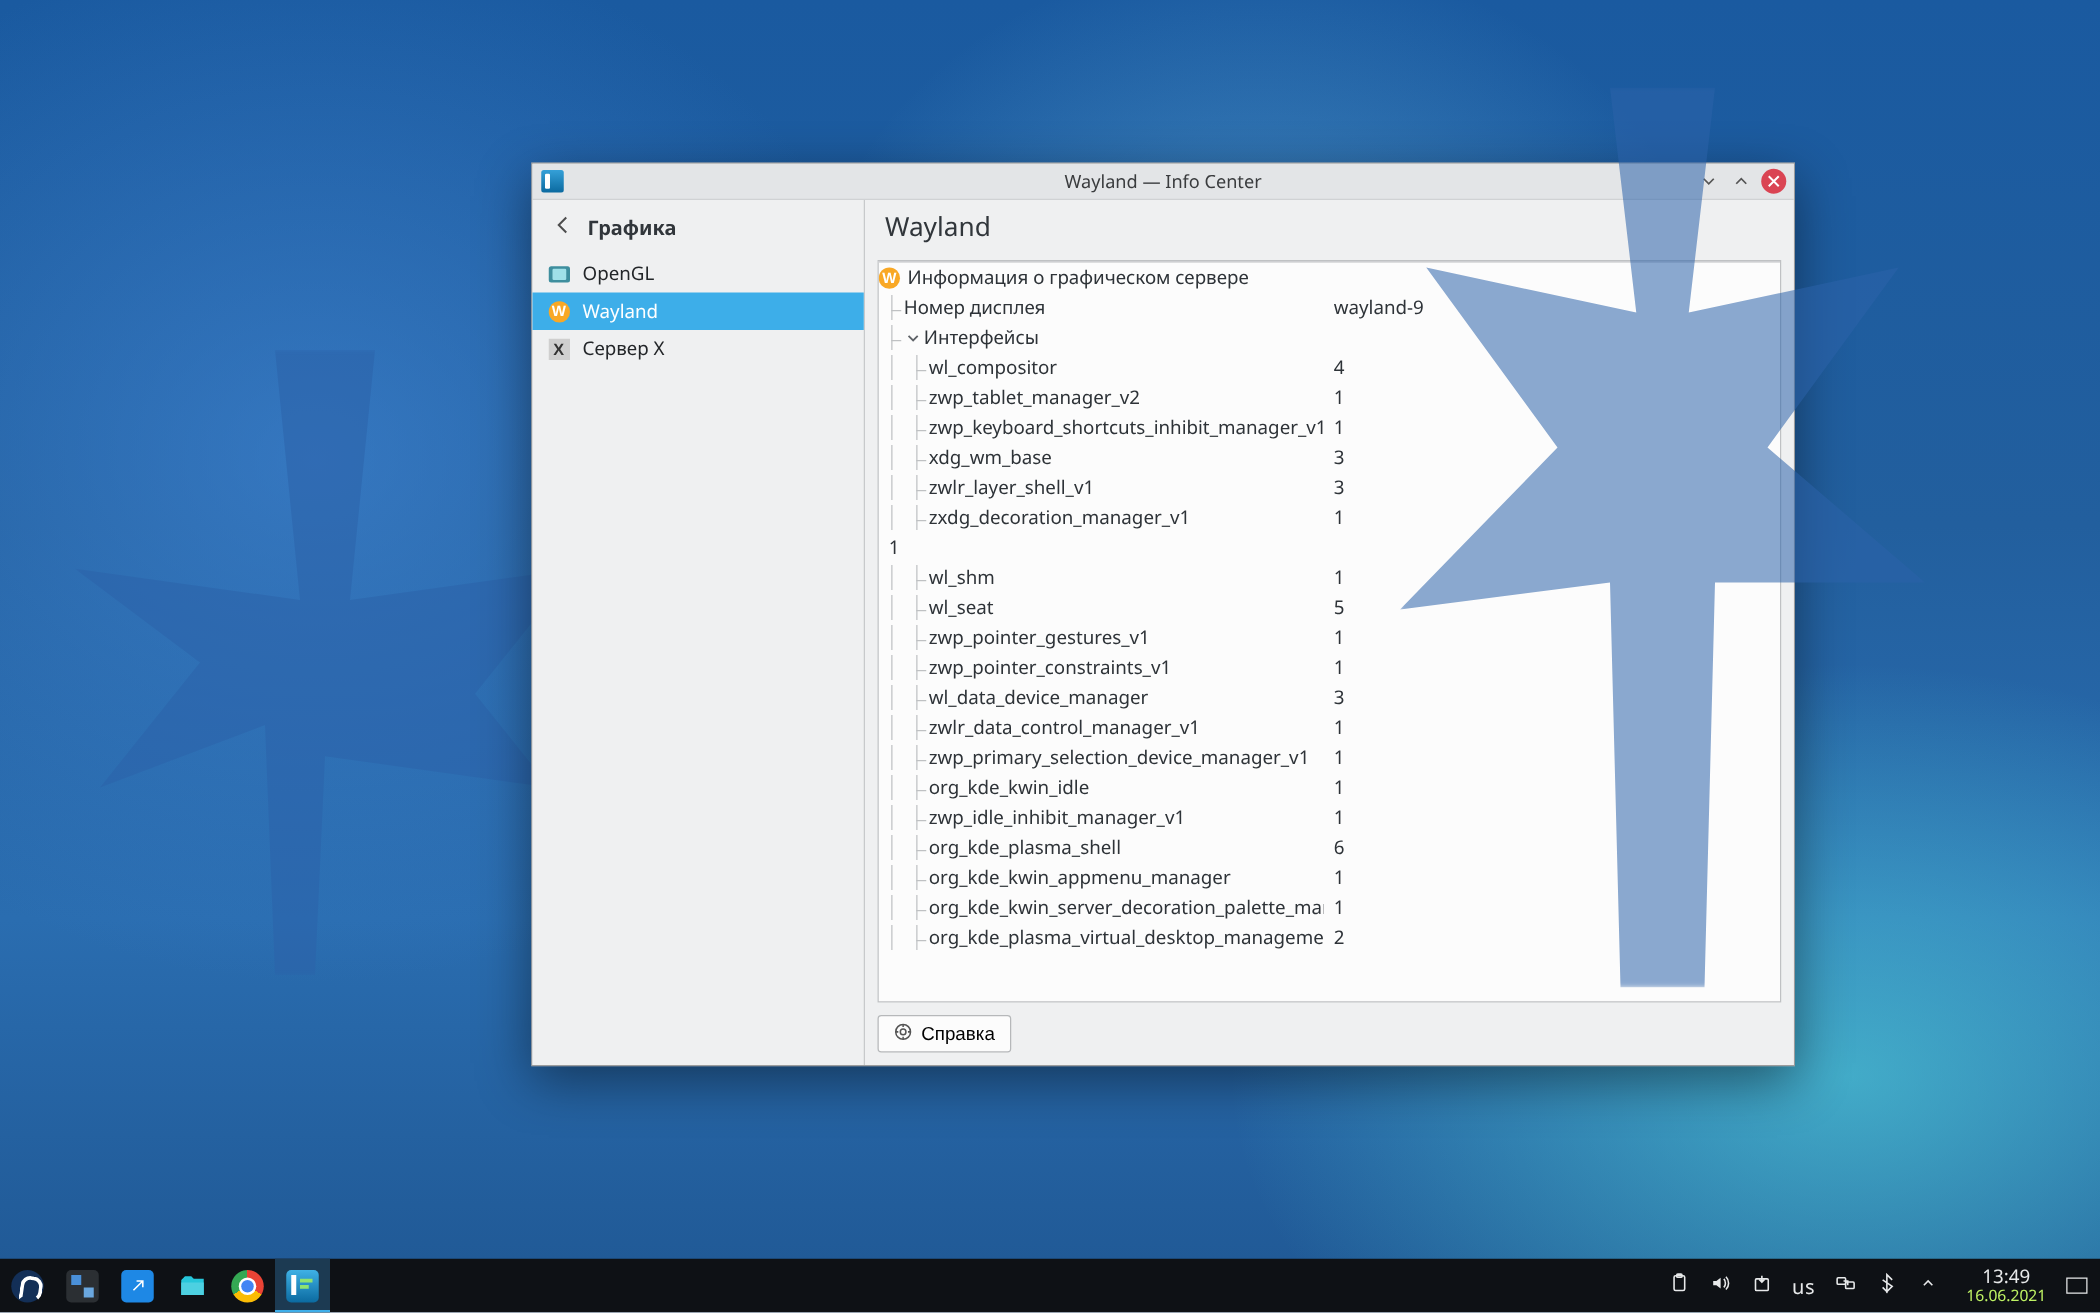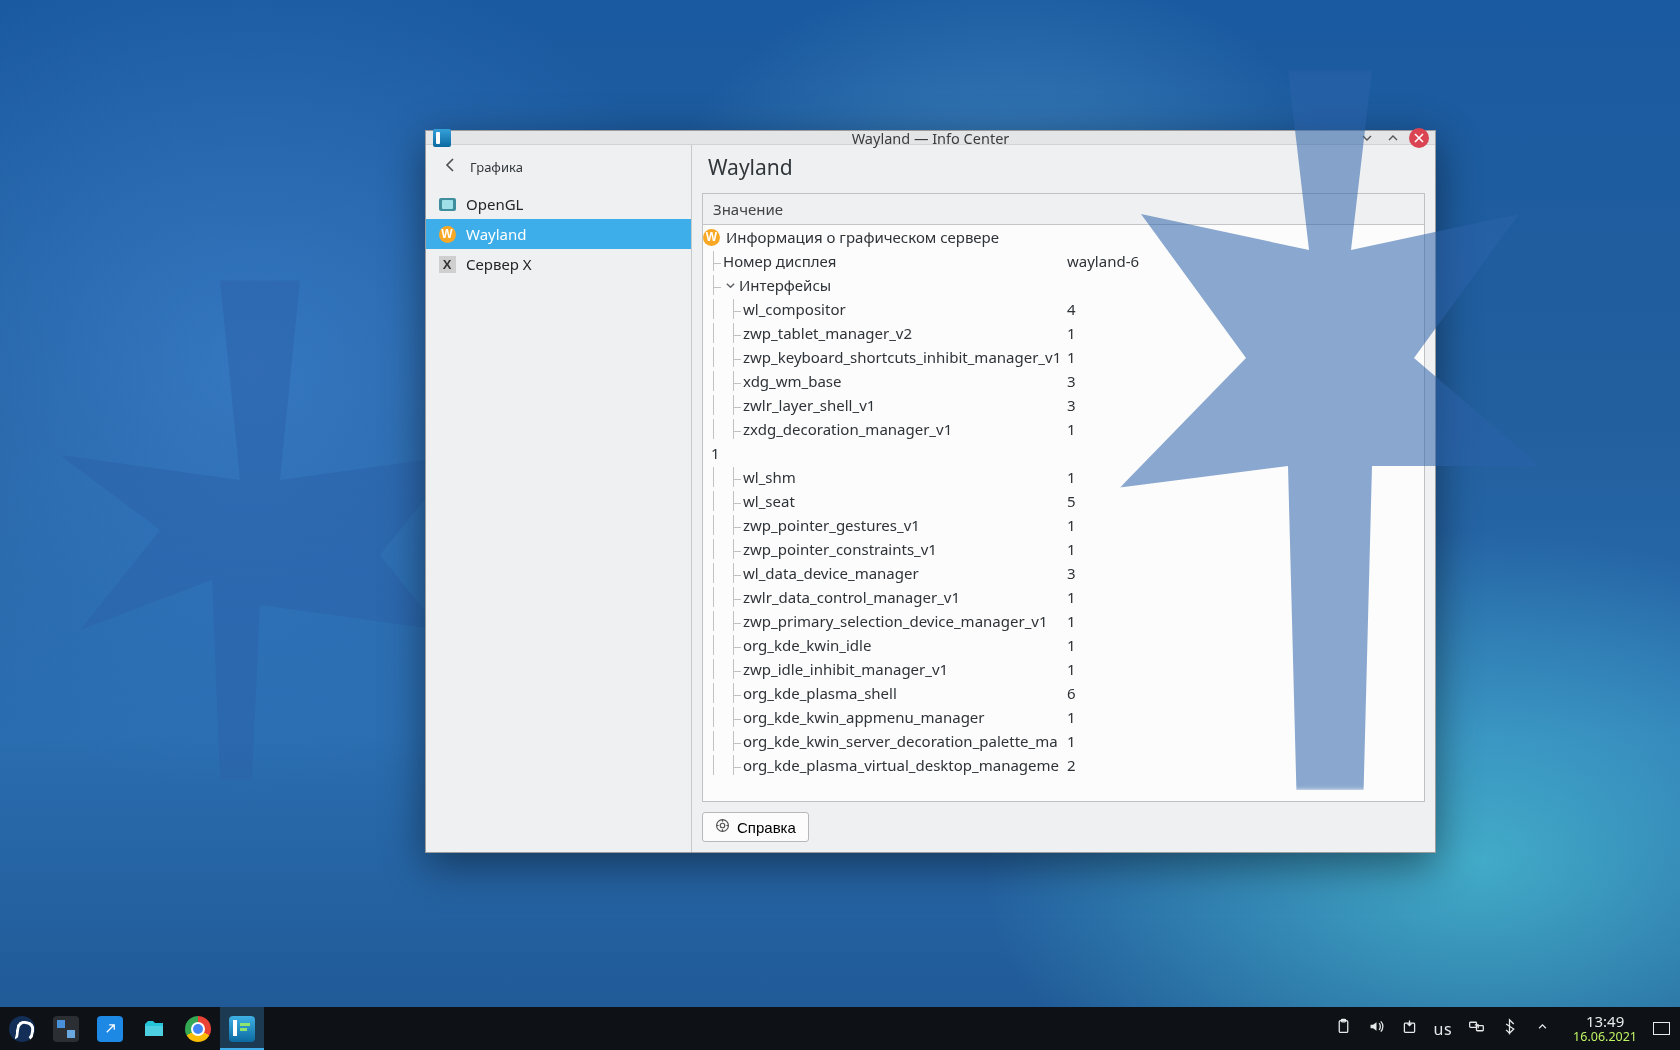--- a/index.html
+++ b/index.html
@@ -12,35 +12,35 @@
     radial-gradient(800px 700px at 15% 35%, rgba(70,140,220,.55) 0%, rgba(30,80,150,0) 60%),
     radial-gradient(600px 500px at 60% 25%, rgba(120,200,240,.4) 0%, rgba(30,80,150,0) 60%),
     linear-gradient(180deg,#1a5aa0 0%,#225f9e 40%,#2a6db0 70%,#1f5793 100%);
 }
 .desktop::before, .desktop::after { content:""; position:absolute; background:rgba(44,98,170,.55); }
 .desktop::before { left:60px; top:280px; width:400px; height:500px; clip-path:polygon(40% 0,60% 0,55% 40%,100% 35%,80% 55%,95% 70%,50% 65%,48% 100%,40% 100%,38% 60%,5% 70%,25% 50%,0 35%,45% 40%); filter:blur(2px); }
 .desktop::after  { right:140px; top:70px; width:420px; height:720px; clip-path:polygon(40% 0,60% 0,55% 25%,95% 20%,70% 40%,100% 55%,60% 55%,58% 100%,42% 100%,40% 55%,0 58%,30% 40%,5% 20%,45% 25%); filter:blur(2px); }
 
 
 .window { position:absolute; left:425px; top:130px; width:1011px; height:723px; background:#eff0f1; border:1px solid rgba(0,0,0,.35); box-shadow:0 12px 40px rgba(0,0,0,.45); display:flex; flex-direction:column; }
-.titlebar { height:14px; background:#e3e5e7; display:flex; align-items:center; position:relative; border-bottom:1px solid #d0d2d4; }
+.titlebar { height:29px; background:#e3e5e7; display:flex; align-items:center; position:relative; border-bottom:1px solid #d0d2d4; }
 .titlebar .app-icon { width:18px; height:18px; margin-left:7px; background:linear-gradient(#35a0d8,#0b6aa0); border-radius:2px; position:relative; }
 .titlebar .app-icon::after{content:"";position:absolute;left:3px;top:3px;width:4px;height:12px;background:#fff;border-radius:1px;}
 .titlebar .title { position:absolute; left:0; right:0; text-align:center; font-size:14.5px; color:#3a3c3e; pointer-events:none; }
 .winbtns { margin-left:auto; display:flex; gap:6px; padding-right:6px; }
 .winbtn { width:20px; height:20px; display:flex; align-items:center; justify-content:center; border-radius:10px; }
 .winbtn svg { width:12px; height:12px; }
 .winbtn.close { background:#da4453; }
 .winbtn.close svg { stroke:#fff; }
 
 .body { flex:1; display:flex; min-height:0; }
 
 
 .sidebar { width:266px; border-right:1px solid #c7c9cb; display:flex; flex-direction:column; background:#eff0f1; }
-.crumb { height:44px; display:flex; align-items:center; gap:12px; padding:0 10px 0 16px; font-size:13px; color:#31363b; }
+.crumb { height:44px; display:flex; align-items:center; gap:12px; padding:0 10px 0 16px; font-size:16px; color:#31363b;font-weight:bold; }
 .crumb svg{width:16px;height:16px;stroke:#4d4d4d;}
 .sb-list { padding-top:0; }
 .sb-item { height:30px; display:flex; align-items:center; gap:10px; padding:0 12px; font-size:15px; cursor:pointer; }
 .sb-item.active { background:#3daee9; color:#fff; }
 .sb-ico { width:18px; height:18px; display:flex; align-items:center; justify-content:center; }
 .ico-opengl{width:17px;height:13px;background:#3e8e9e;border-radius:2px;position:relative;}
 .ico-opengl::after{content:"";position:absolute;inset:2px 3px;background:#9fe0e8;border-radius:1px;}
 .ico-wayland{width:17px;height:17px;border-radius:9px;background:#f9a825;color:#fff;font:700 12px/17px sans-serif;text-align:center;}
 .ico-x{width:17px;height:17px;background:#cfcfcf;color:#333;font:700 13px/17px sans-serif;text-align:center;}
 
@@ -145,36 +145,35 @@
               <span>Сервер X</span>
             </div>
           </div>
       </div>
 
       <div class="main">
         <div class="main-head">Wayland</div>
 
         <div class="tablewrap">
           <div class="thead">
-            <div class="th value">Значение</div>
           </div>
           <div class="tbody" id="tbody">
               <div class="row">
                 <div class="c1">
                   <span class="ico-wayland" style="margin-right: 6px;">W</span>
                   <span>Информация о графическом сервере</span>
                 </div>
                 <div class="c2"></div>
               </div>
               <div class="row">
                 <div class="c1">
                   <span class="guide tee"></span>
                   <span>Номер дисплея</span>
                 </div>
-                <div class="c2">wayland-6</div>
+                <div class="c2">wayland-9</div>
               </div>
               <div class="row">
                 <div class="c1">
                   <span class="guide tee"></span>
                   <span class="expander">
                     <svg viewBox="0 0 12 12">
                       <path d="M2 4l4 4 4-4"></path>
                     </svg>
                   </span>
                   <span>Интерфейсы</span>

